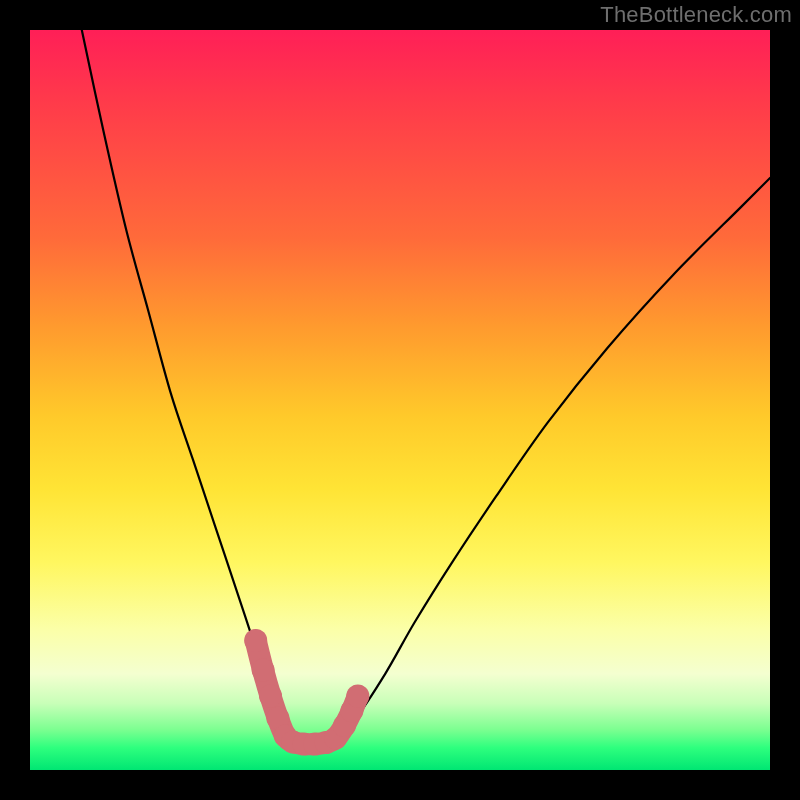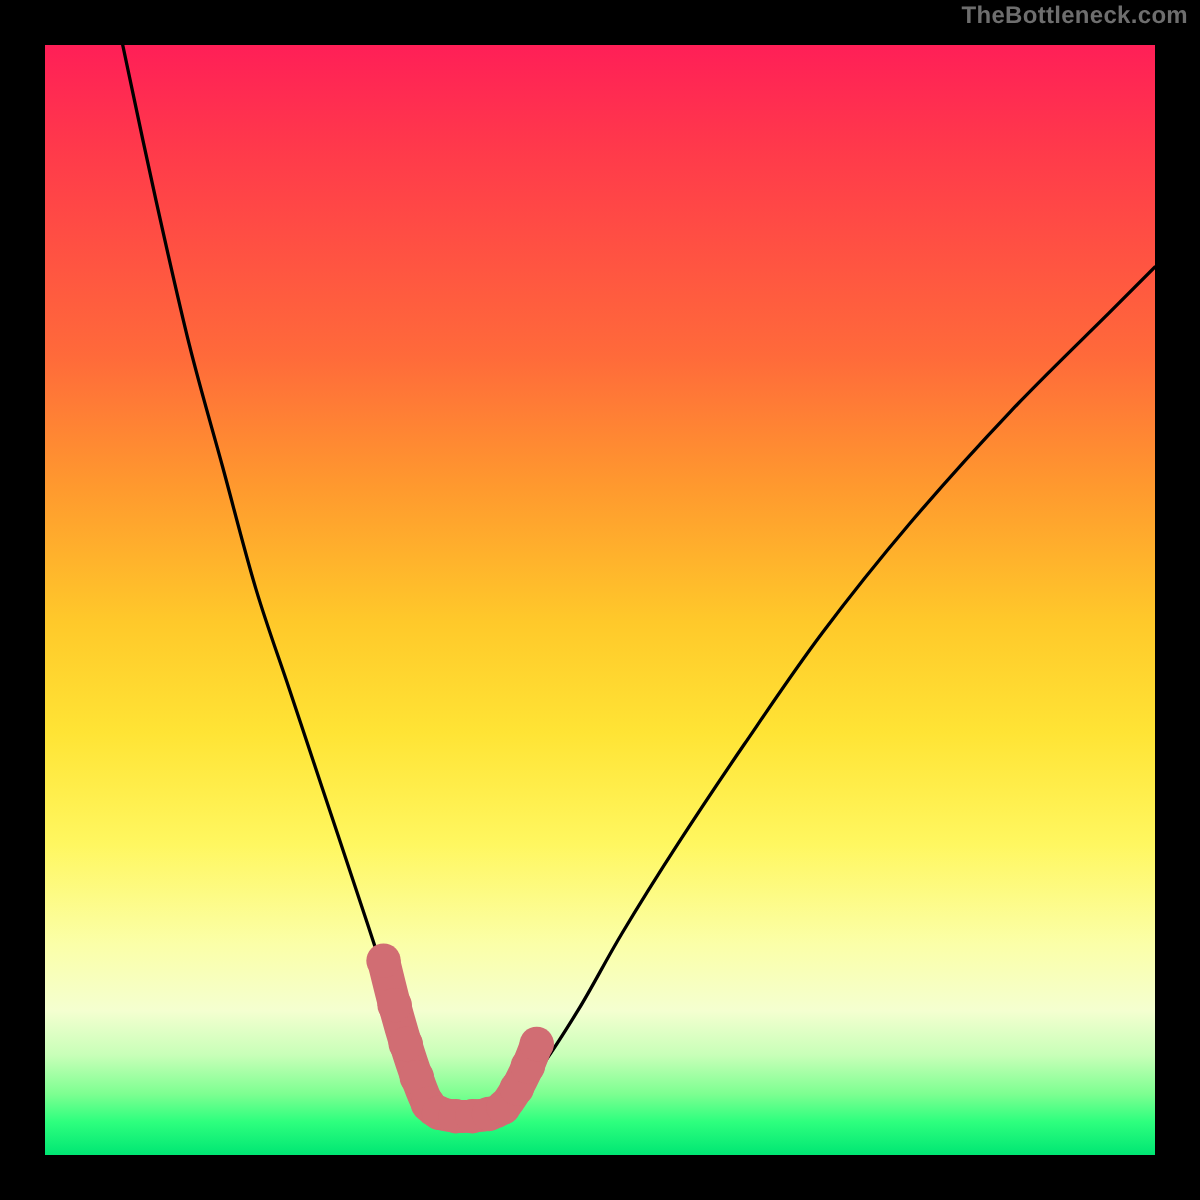--- a/index.html
+++ b/index.html
@@ -43,22 +43,22 @@
       #7dff91 94.5%,
       #2eff7e 97%,
       #00e673 100%
     );
   }
   .attribution {
     position: absolute;
     top: 2px;
     right: 8px;
     color: #6e6e6e;
-    font-size: 16px;
-    font-weight: 700;
+    font-size: 22px;
+    font-weight: 400;
     letter-spacing: 0.2px;
     user-select: none;
   }
   svg.curve {
     position: absolute;
     inset: 0;
     width: 100%;
     height: 100%;
   }
 </style>

